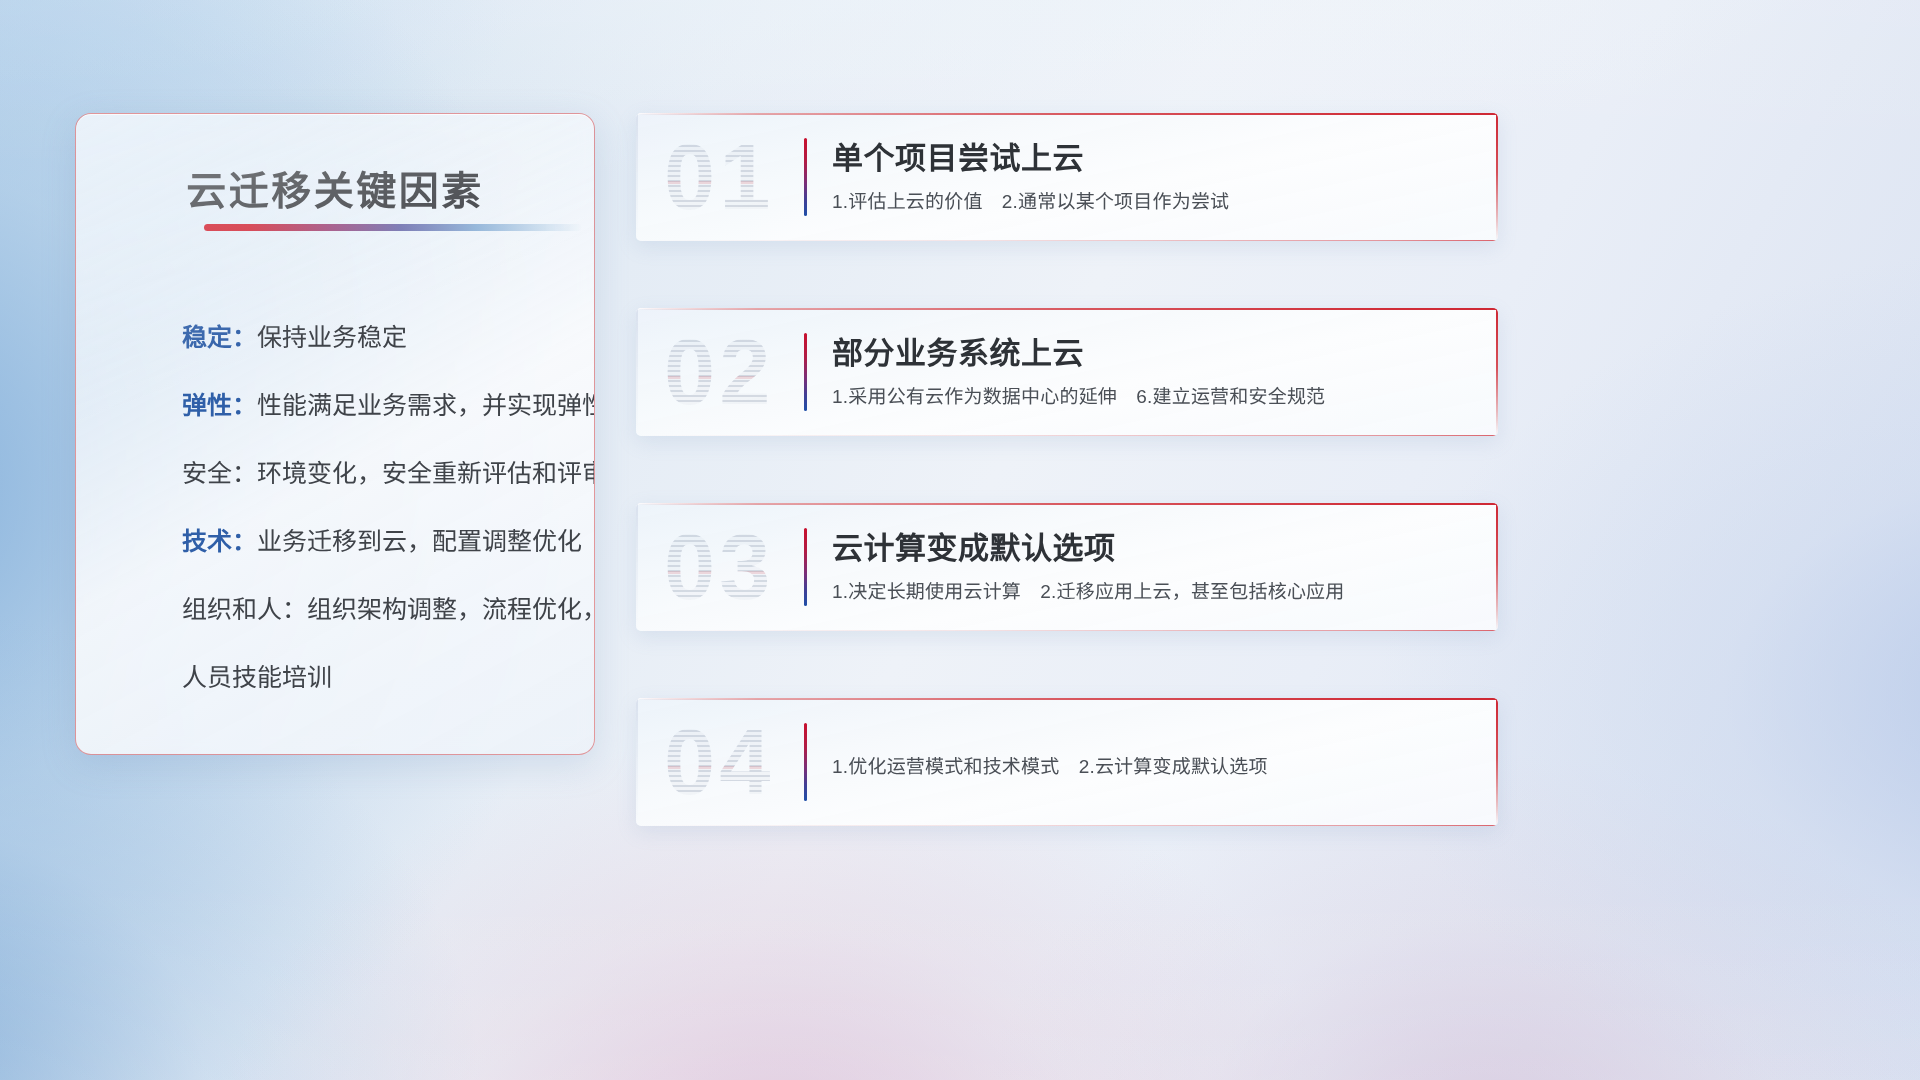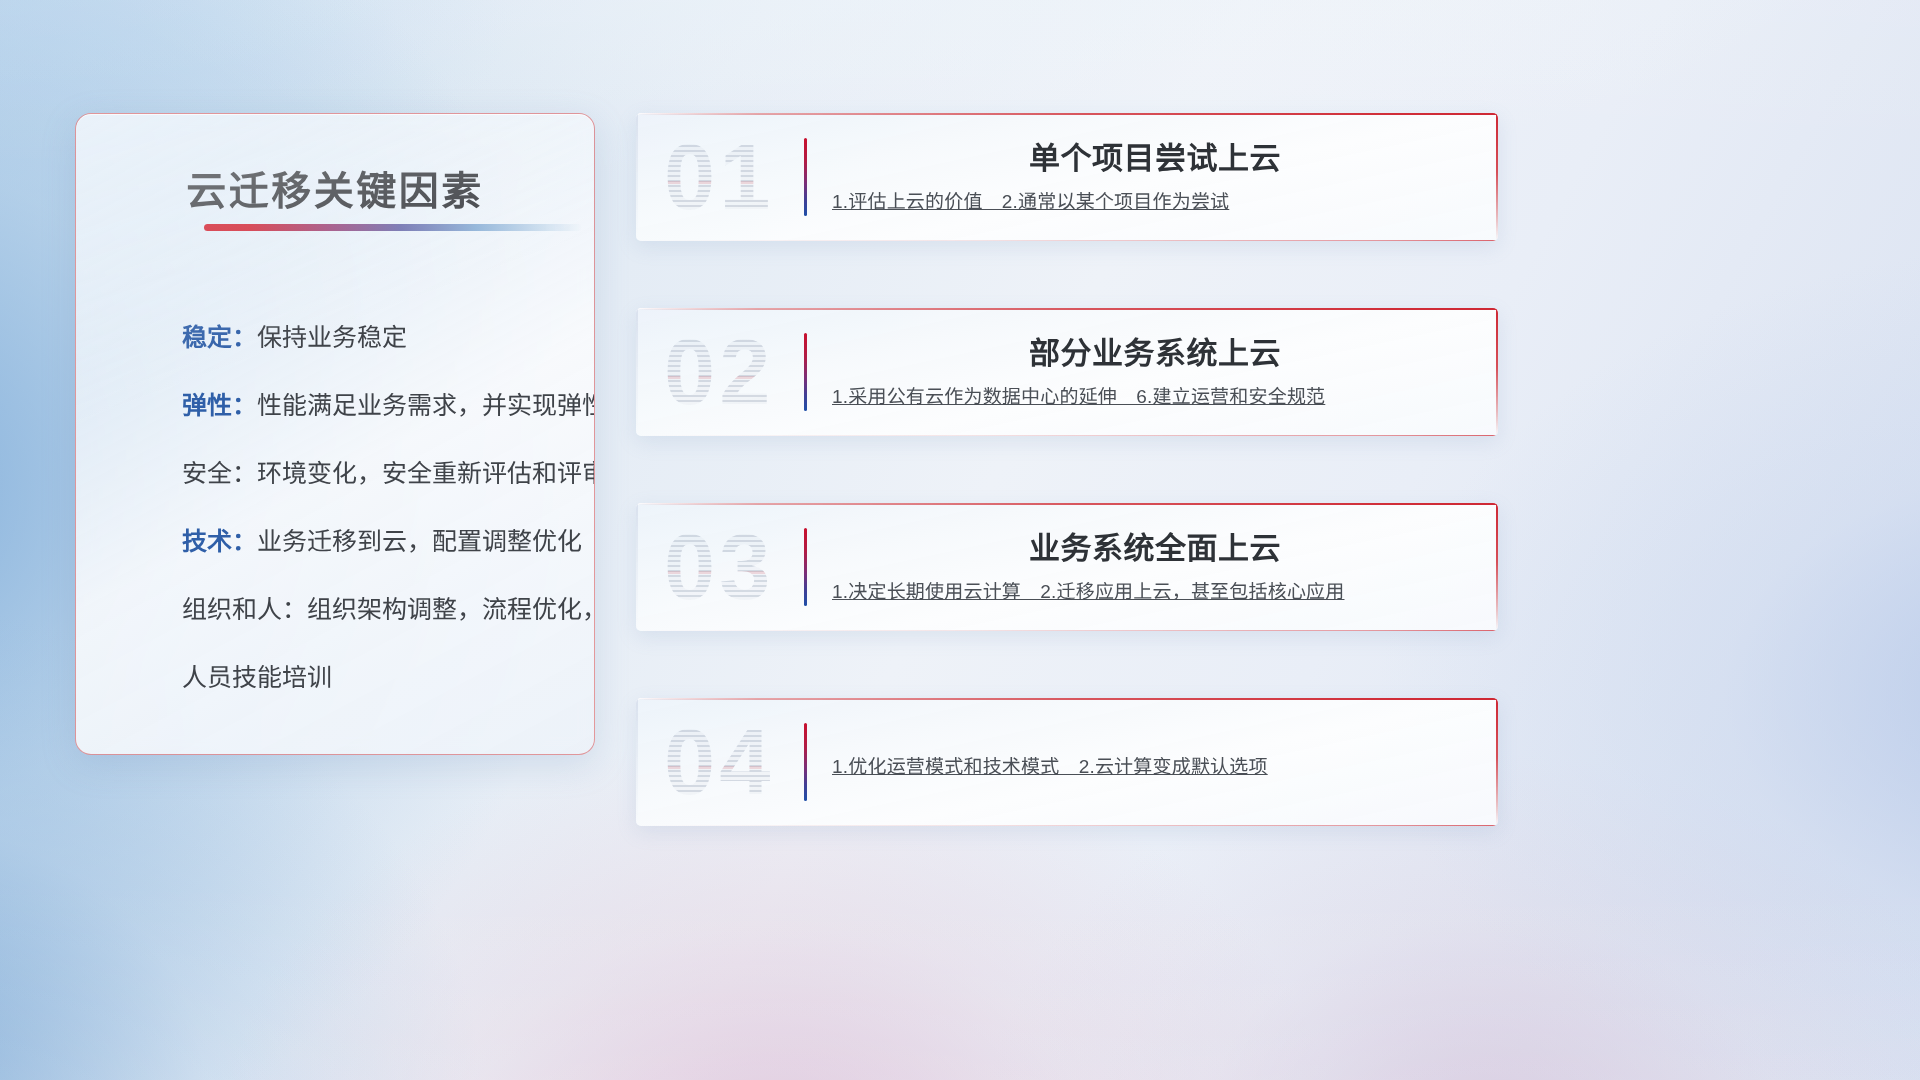--- a/index.html
+++ b/index.html
@@ -96,22 +96,22 @@
     -webkit-mask-image:repeating-linear-gradient(180deg, rgba(0,0,0,0) 0px, rgba(0,0,0,0) 16px, #000 16px, #000 19px, rgba(0,0,0,0) 19px, rgba(0,0,0,0) 40px);
     mask-image:repeating-linear-gradient(180deg, rgba(0,0,0,0) 0px, rgba(0,0,0,0) 16px, #000 16px, #000 19px, rgba(0,0,0,0) 19px, rgba(0,0,0,0) 40px);
     text-align:left;user-select:none;pointer-events:none;
   }
   .card-bar{
     position:absolute;left:168px;top:50%;transform:translateY(-50%);
     width:3px;height:78px;border-radius:2px;
     background:linear-gradient(180deg,#c8102e 0%,#b21c44 30%,#7a2e78 58%,#3f3f96 80%,#1f4fa8 100%);
   }
   .card-body{position:absolute;left:196px;top:50%;transform:translateY(-50%);right:20px;}
-  .card-title{font-size:31px;font-weight:700;color:#2e3237;line-height:40px;letter-spacing:.5px;text-align:center;}
-  .card-desc{font-size:19px;color:#4a4f56;line-height:27px;margin-top:9px;letter-spacing:.2px;text-decoration:underline;}
+  .card-title{font-size:31px;font-weight:700;color:#2e3237;line-height:40px;letter-spacing:.5px;}
+  .card-desc{font-size:19px;color:#4a4f56;line-height:27px;margin-top:9px;letter-spacing:.2px;}
 </style>
 </head>
 <body>
 
 <div id="bg">
   <div class="bglayer b1"></div>
   <div class="bglayer b7"></div>
   <div class="bglayer b8"></div>
   <div class="bglayer b2"></div>
   <div class="bglayer b3"></div>
@@ -165,21 +165,21 @@
       </div>
       <div class="card">
         <div class="card-edge-top"></div>
         <div class="card-edge-right"></div>
         <div class="card-edge-bottom"></div>
         <div class="card-edge-left"></div>
         <div class="card-num">03</div>
         <div class="card-num-tint">03</div>
         <div class="card-bar"></div>
         <div class="card-body">
-          <div class="card-title">业务系统全面上云</div>
+          <div class="card-title">云计算变成默认选项</div>
           <div class="card-desc">1.决定长期使用云计算　2.迁移应用上云，甚至包括核心应用</div>
         </div>
       </div>
       <div class="card">
         <div class="card-edge-top"></div>
         <div class="card-edge-right"></div>
         <div class="card-edge-bottom"></div>
         <div class="card-edge-left"></div>
         <div class="card-num">04</div>
         <div class="card-num-tint">04</div>

